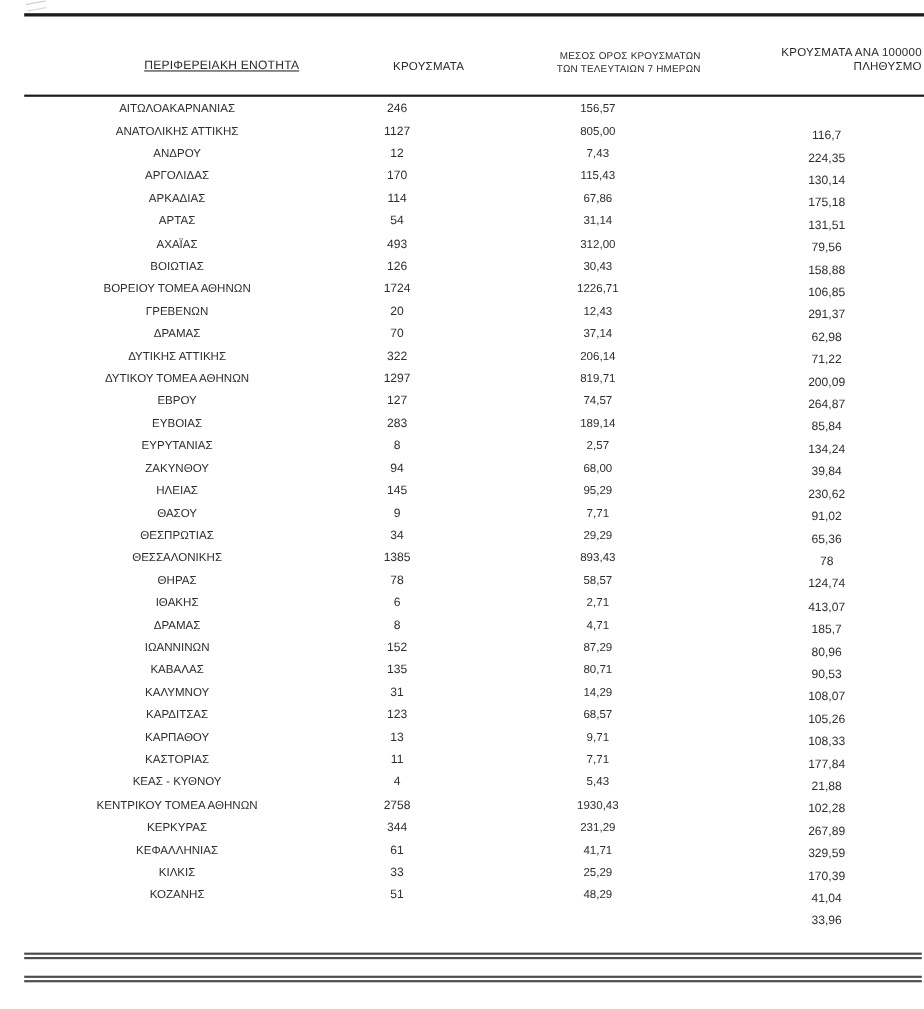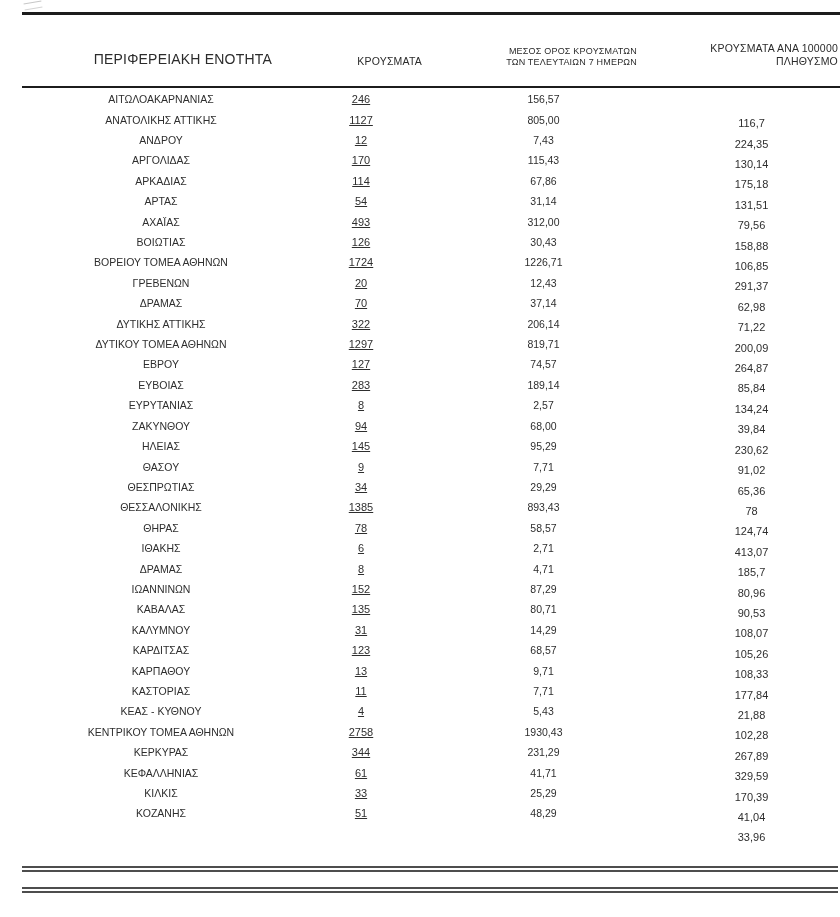--- a/index.html
+++ b/index.html
@@ -63,21 +63,21 @@
     display: flex;
     align-items: flex-end;
   }
   .th {
     text-align: right;
     padding-bottom: 18px;
     line-height: 1.25;
     color: #2b2b2b;
     letter-spacing: 0.2px;
   }
-  .th.c0 { width: 250px; font-size: 14px; }
+  .th.c0 { width: 250px; font-size: 11px; text-decoration: underline; }
   .th.c1 { width: 150px; font-size: 10.5px; }
   .th.c2 { width: 215px; font-size: 9px; }
   .th.c3 { width: 201px; font-size: 10.5px; }
 
   
   .tbody {
     position: absolute;
     left: 36px;
     top: 89px;
     width: 816px;
@@ -88,21 +88,21 @@
     align-items: center;
   }
   .cell {
     text-align: center;
     font-size: 11px;
     color: #2e2e2e;
     white-space: nowrap;
     overflow: hidden;
   }
   .cell.c0 { width: 250px; font-size: 10.5px; }
-  .cell.c1 { width: 150px; text-decoration: underline; }
+  .cell.c1 { width: 150px; }
   .cell.c2 { width: 215px; font-size: 10.5px; }
   .cell.c3 { width: 201px; margin-top: 48px; }
 </style>
 </head>
 <body>
 
 <div class="page">
 
   <div class="artifact"></div>
 

